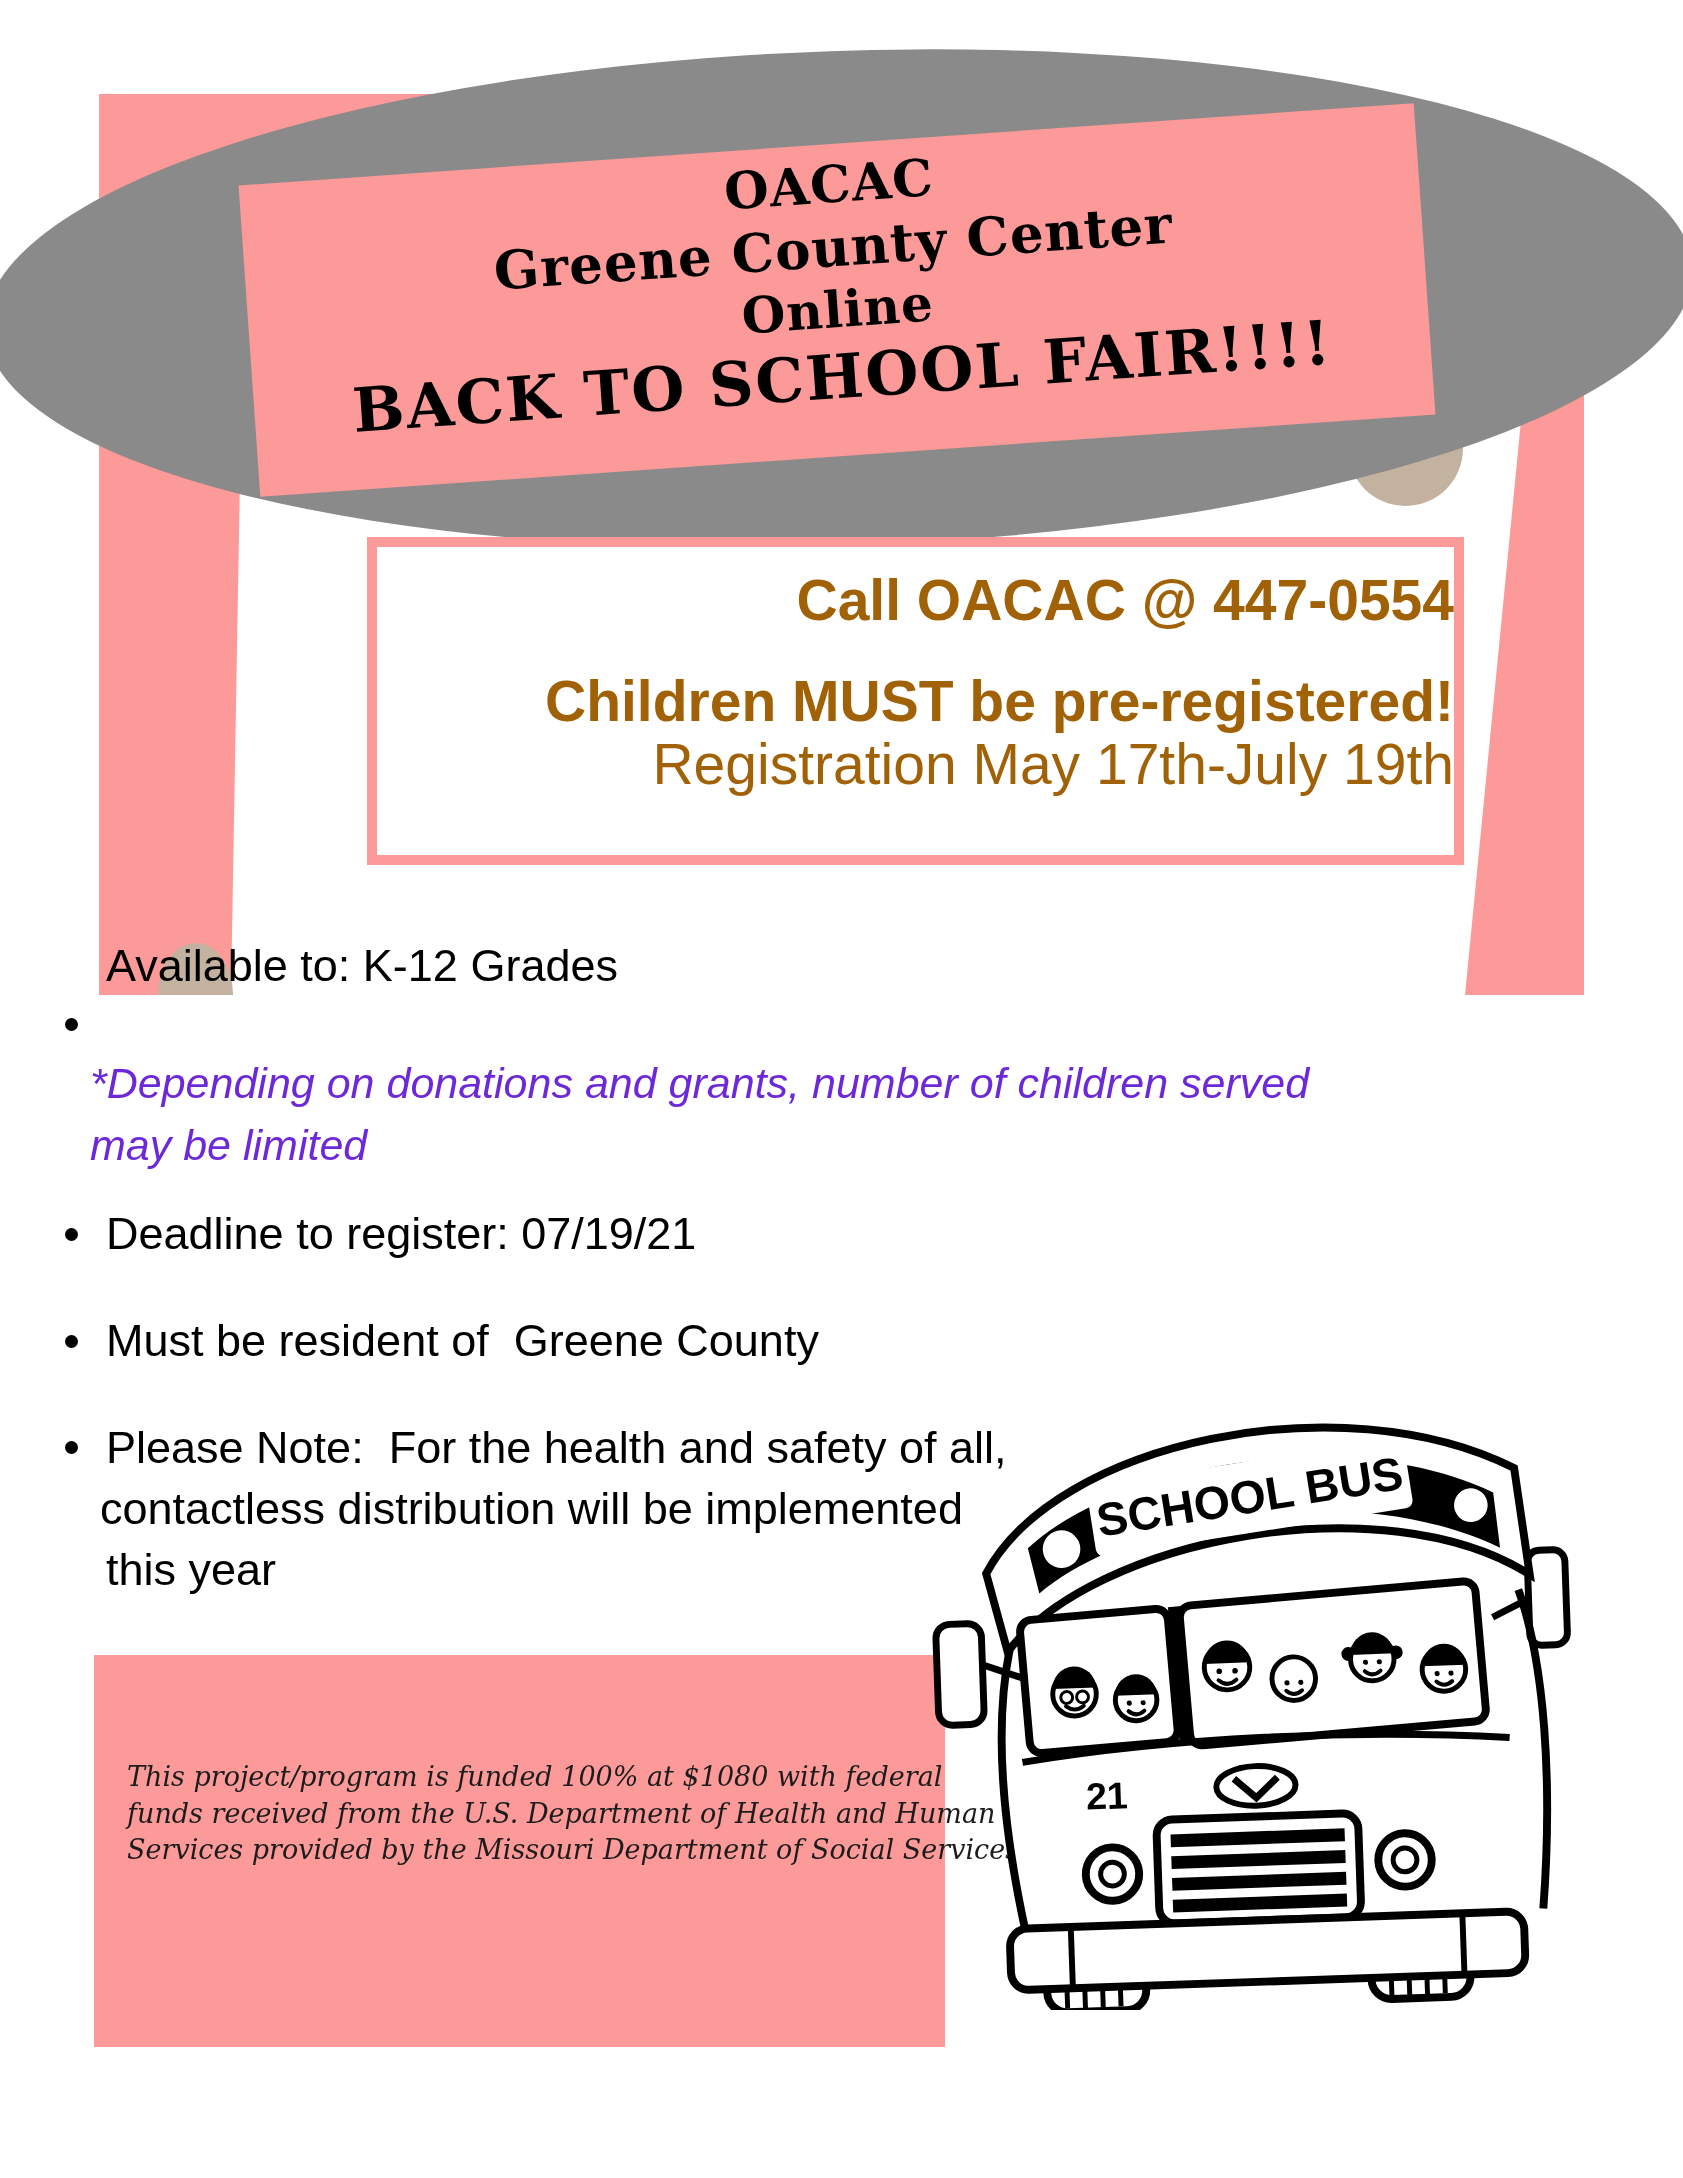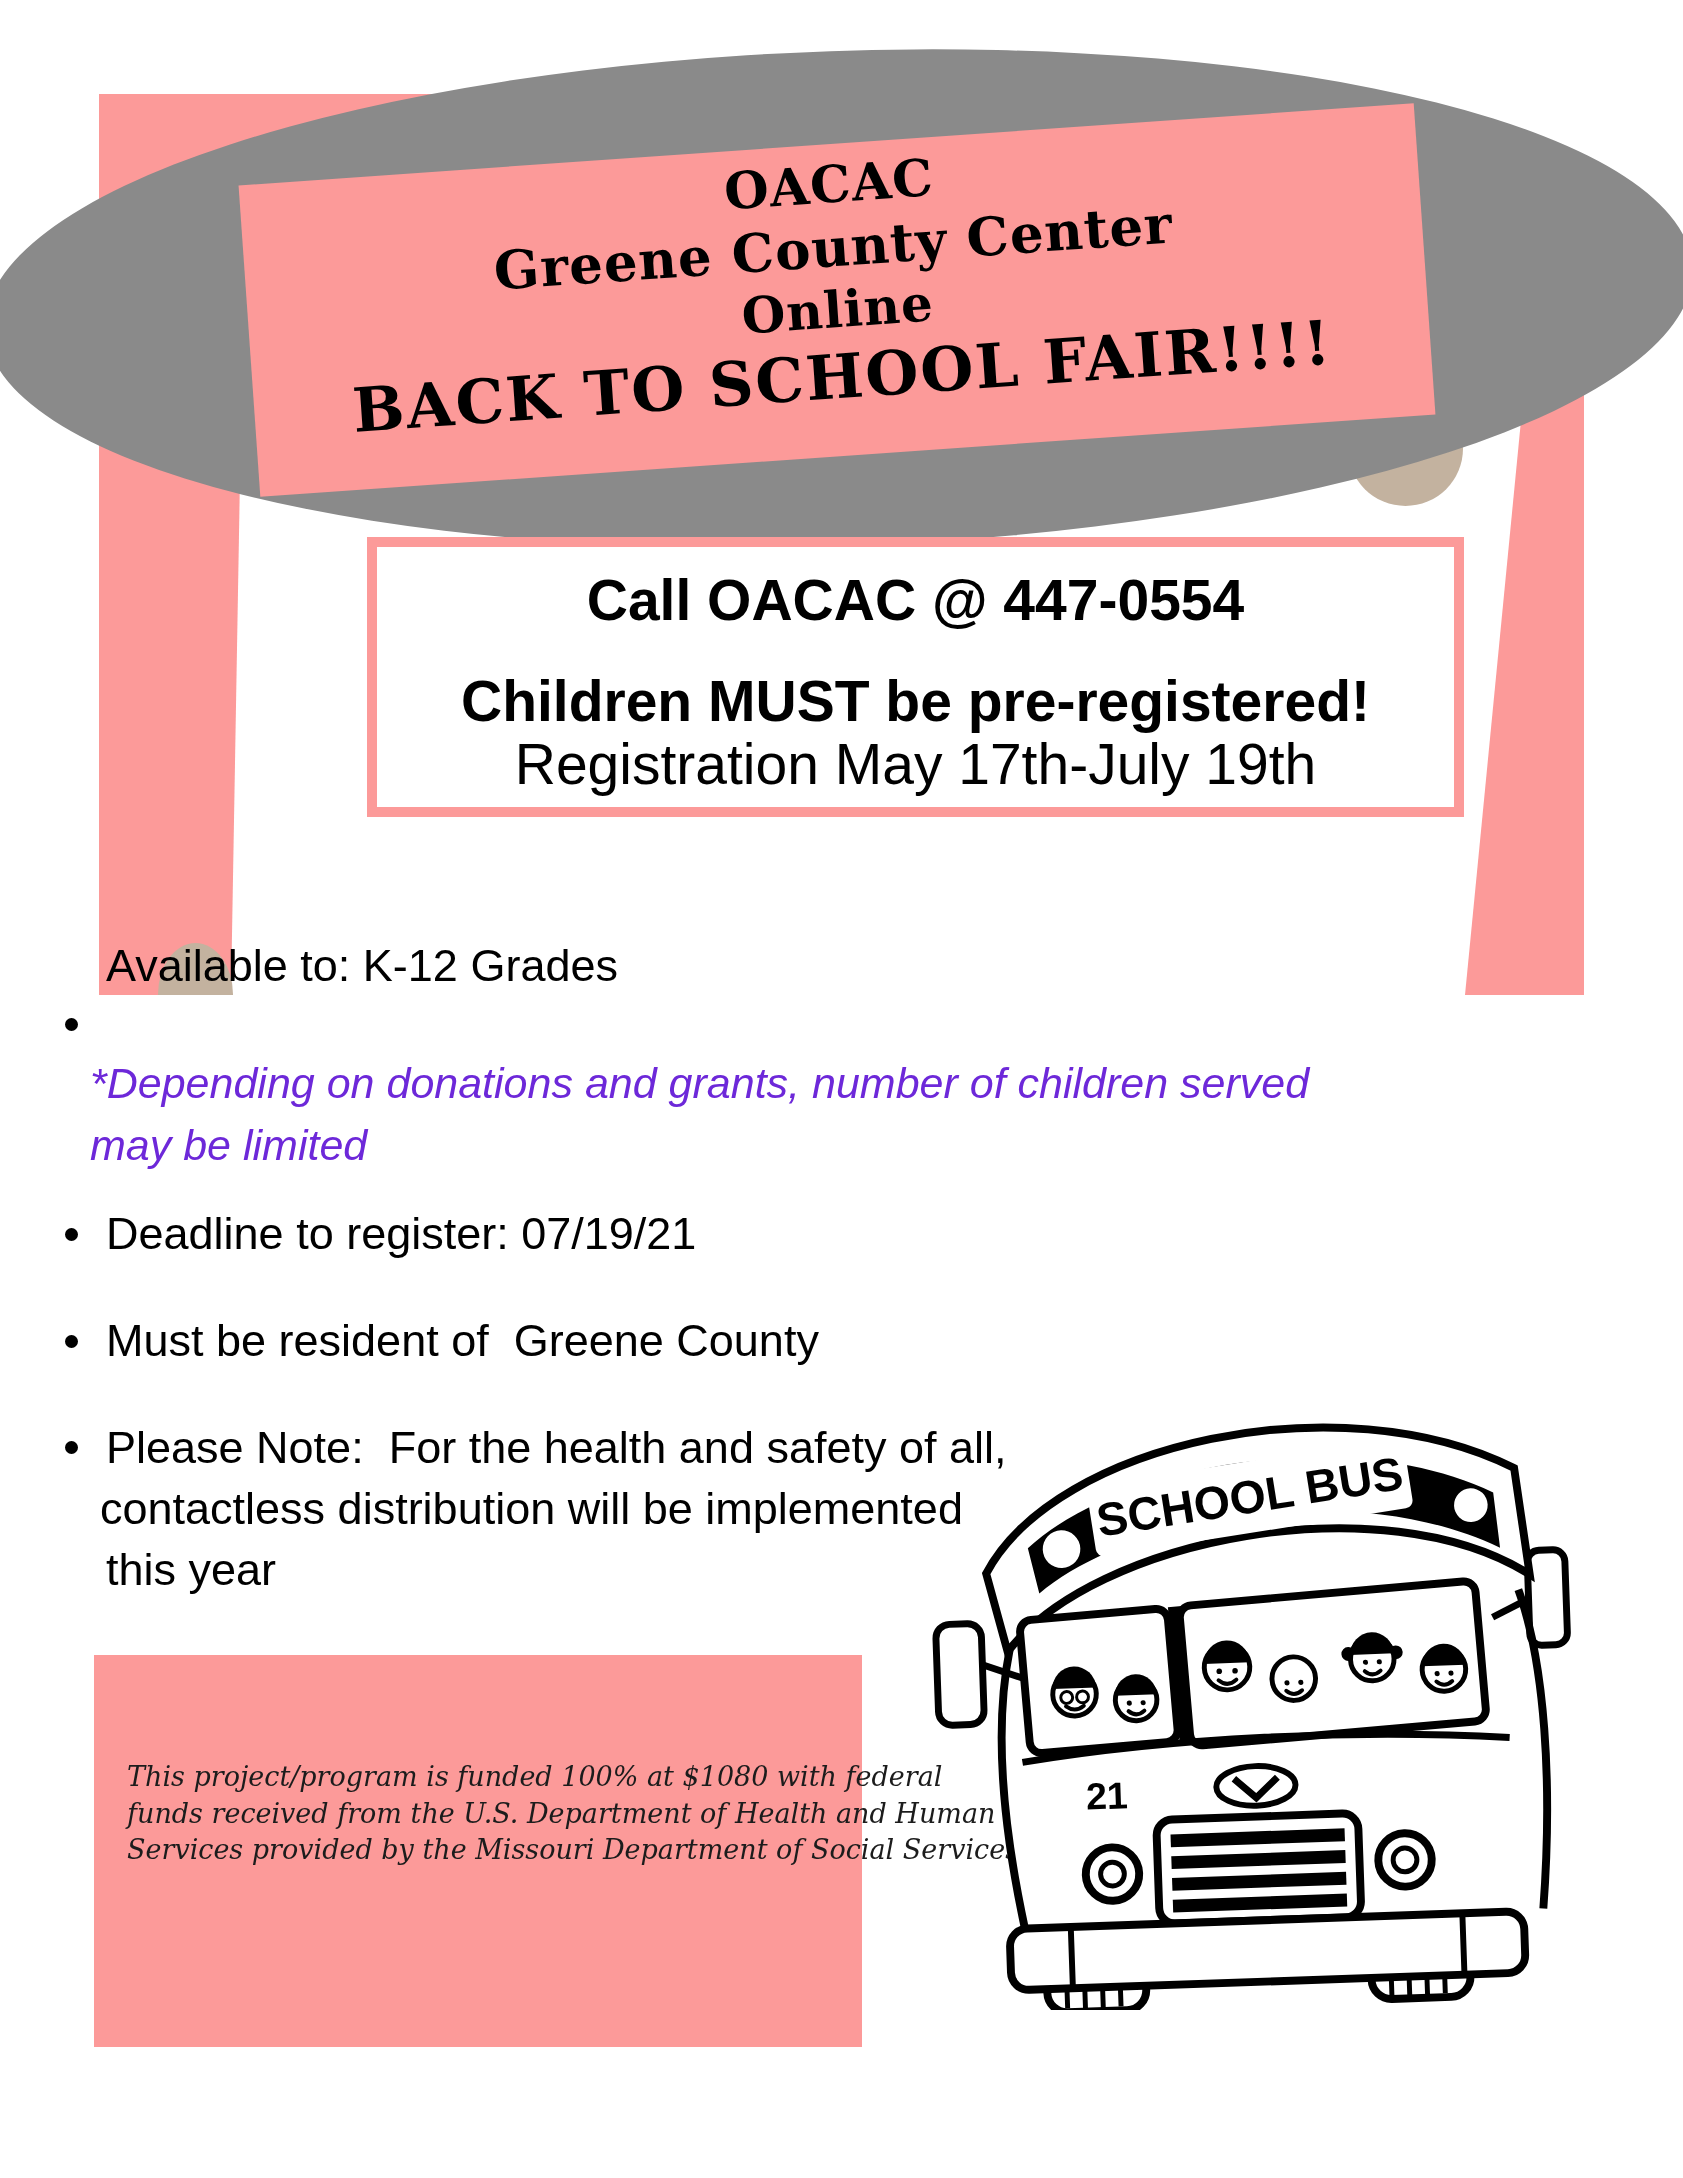--- a/index.html
+++ b/index.html
@@ -21,33 +21,33 @@
   
   .banner{position:absolute;left:248px;top:144px;width:1178px;height:312px;background:#FC9A99;
         transform:rotate(-4deg);text-align:center;color:#000;}
   .banner .l{font-family:"DejaVu Serif", serif;font-weight:bold;letter-spacing:1px;}
   .banner .l0{font-size:51px;line-height:61px;padding-top:10px;}
   .banner .l1{font-size:53px;line-height:65px;}
   .banner .l2{font-size:50px;line-height:59px;}
   .banner .l3{font-size:61px;line-height:75px;letter-spacing:2px;}
 
   
-  .call-box{position:absolute;left:367px;top:537px;width:1097px;height:280px;box-sizing:border-box;
-        border:10px solid #FC9A99;background:#fff;text-align:center;color:#000000;}
+  .call-box{position:absolute;left:367px;top:537px;width:1097px;height:328px;box-sizing:border-box;
+        border:10px solid #FC9A99;background:#fff;text-align:right;color:#a16207;}
   .call-box .phone{margin-top:22px;font-size:57px;line-height:63px;font-weight:bold;}
   .call-box .must{margin-top:38px;font-size:57px;line-height:63px;font-weight:bold;}
   .call-box .reg{margin-top:0px;font-size:57px;line-height:63px;font-weight:normal;}
 
   
   .bullet-dot{position:absolute;width:13px;height:13px;border-radius:50%;background:#000;}
   .bline{position:absolute;font-size:45px;color:#000;white-space:pre;}
   .bnote{position:absolute;font-size:43px;font-style:italic;font-weight:500;color:#6d28d9;white-space:pre;margin-left:34px;}
 
   
-  .funding-box{position:absolute;left:94px;top:1655px;width:768px;height:392px;background:#FC9A99;}
+  .funding-box{position:absolute;left:94px;top:1655px;width:851px;height:392px;background:#FC9A99;}
   .fine{position:absolute;left:33px;font-family:"DejaVu Serif", serif;font-style:italic;
         font-size:27px;line-height:37px;color:#1c1c1c;white-space:pre;}
 
   
   .bus-wrap{position:absolute;left:926px;top:1366px;width:653px;height:644px;}
 </style>
 </head>
 <body>
 
 <div class="page">

